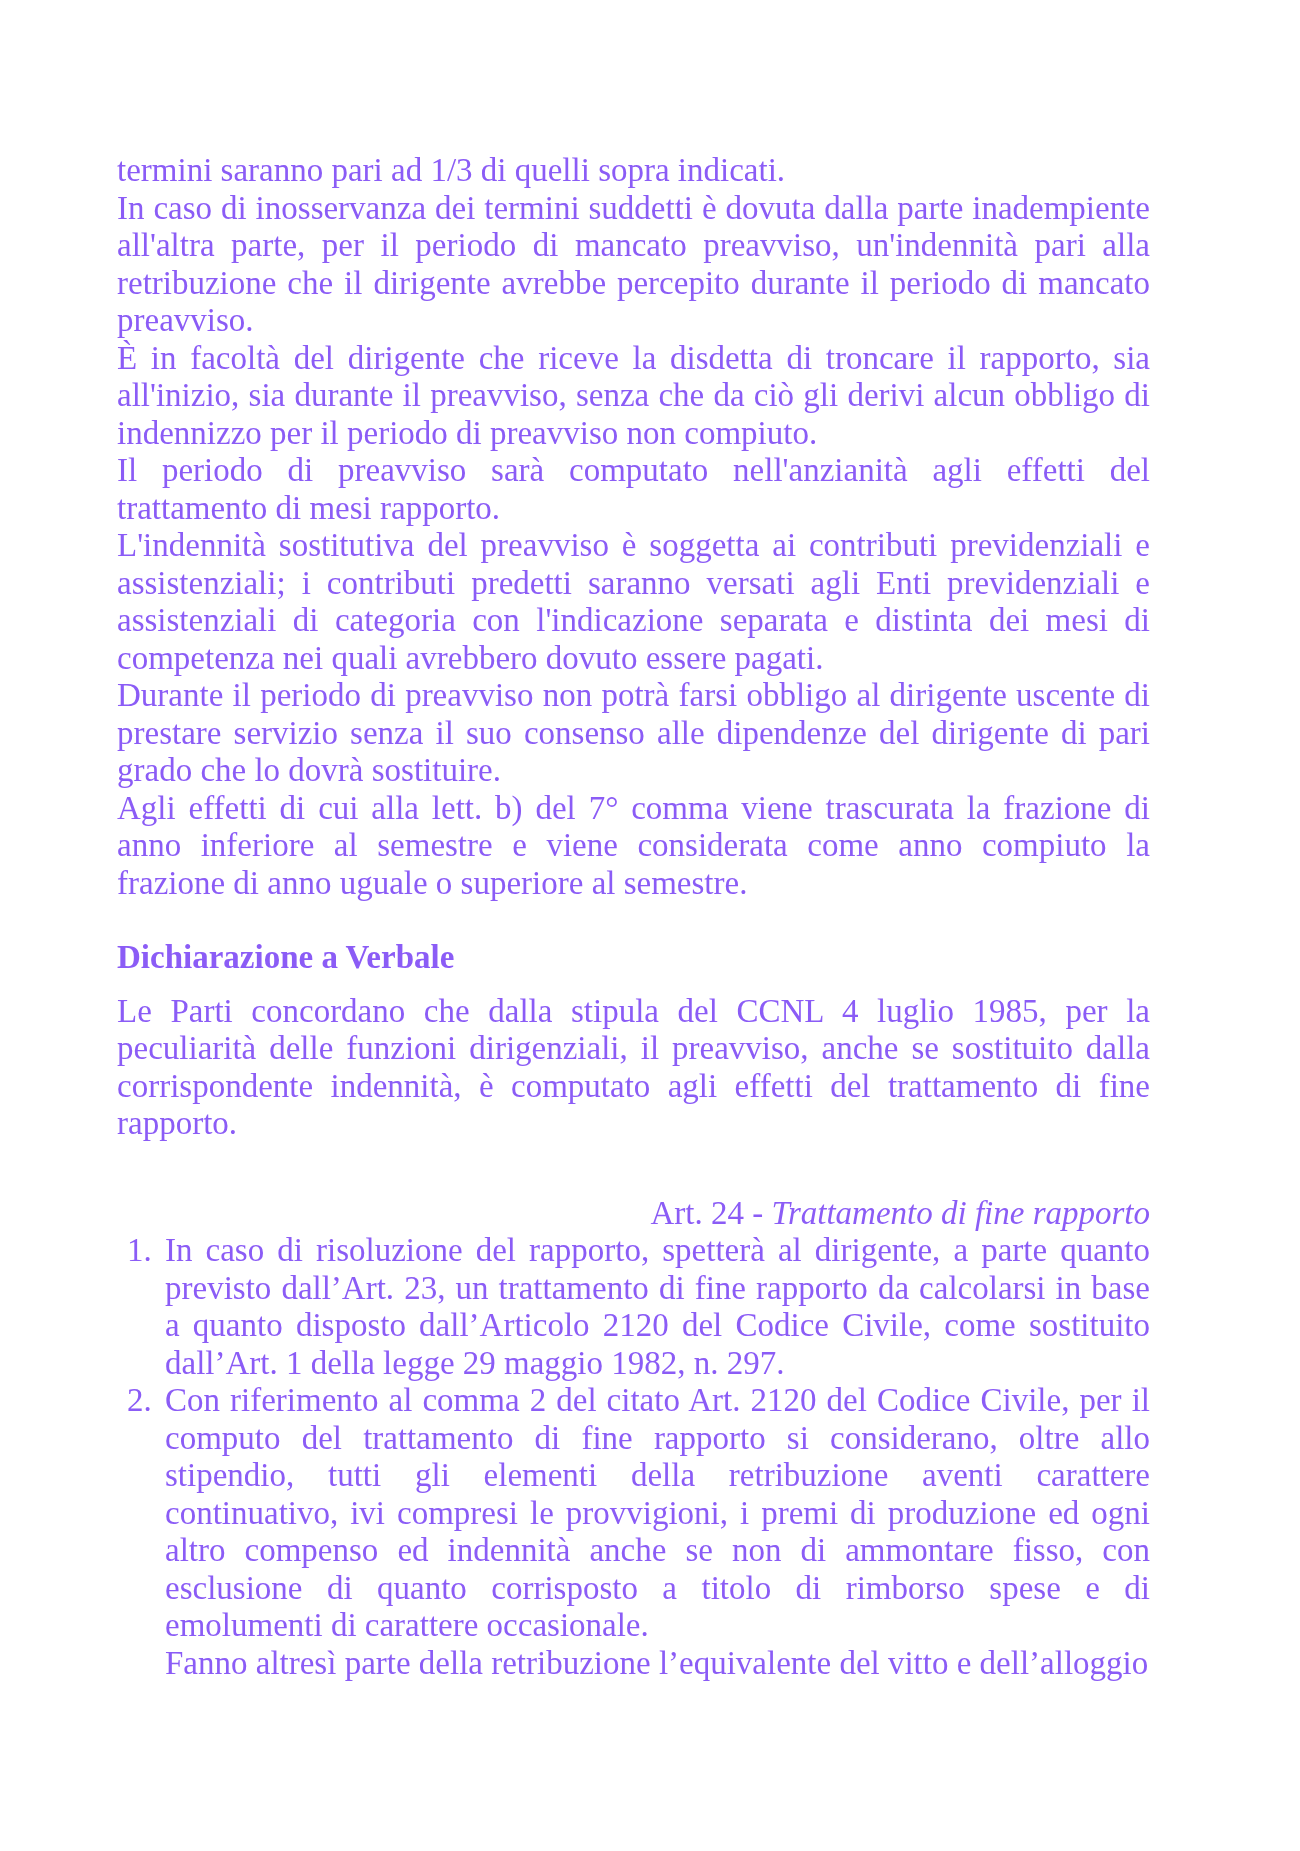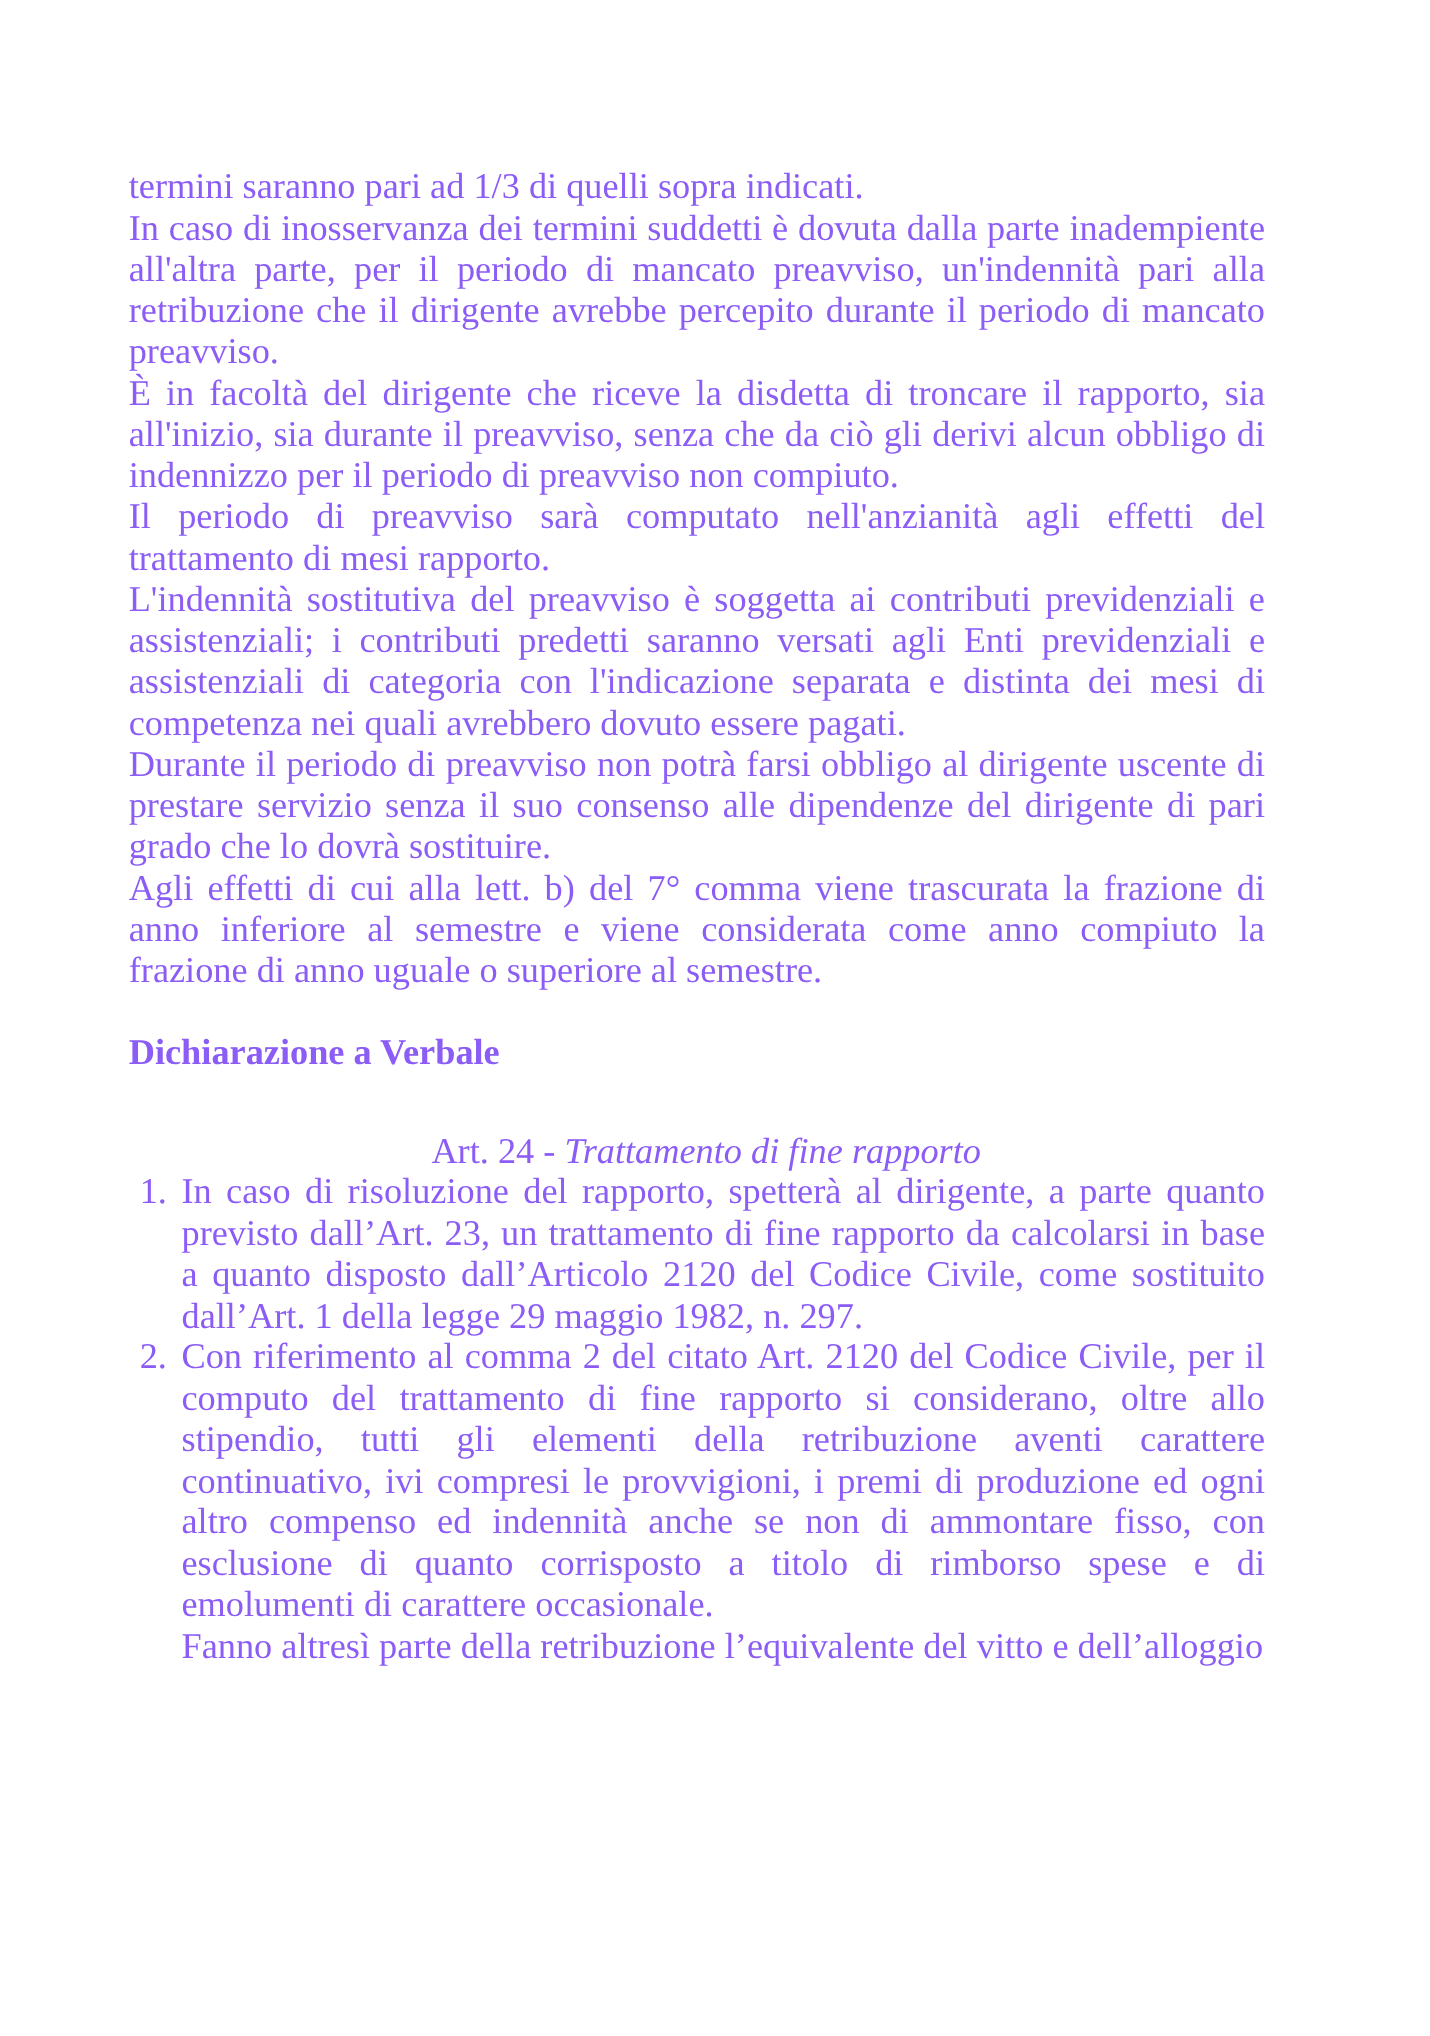--- a/index.html
+++ b/index.html
@@ -33,21 +33,21 @@
   .heading {
     margin: 37px 0 16px 0;
     padding: 0;
     font-size: 33px;
     font-weight: bold;
     text-align: left;
   }
   .article-heading {
     margin: 52px 0 0 17px;
     padding: 0;
-    text-align: center;
+    text-align: right;
   }
   .art-title {
     font-style: italic;
   }
   .list {
     margin: 0;
     padding: 0;
   }
   .list-item {
     position: relative;
@@ -76,20 +76,21 @@
 
     <p class="para">termini saranno pari ad 1/3 di quelli sopra indicati.</p>
     <p class="para">In caso di inosservanza dei termini suddetti è dovuta dalla parte inadempiente all'altra parte, per il periodo di mancato preavviso, un'indennità pari alla retribuzione che il dirigente avrebbe percepito durante il periodo di mancato preavviso.</p>
     <p class="para">È in facoltà del dirigente che riceve la disdetta di troncare il rapporto, sia all'inizio, sia durante il preavviso, senza che da ciò gli derivi alcun obbligo di indennizzo per il periodo di preavviso non compiuto.</p>
     <p class="para">Il periodo di preavviso sarà computato nell'anzianità agli effetti del trattamento di mesi rapporto.</p>
     <p class="para">L'indennità sostitutiva del preavviso è soggetta ai contributi previdenziali e assistenziali; i contributi predetti saranno versati agli Enti previdenziali e assistenziali di categoria con l'indicazione separata e distinta dei mesi di competenza nei quali avrebbero dovuto essere pagati.</p>
     <p class="para">Durante il periodo di preavviso non potrà farsi obbligo al dirigente uscente di prestare servizio senza il suo consenso alle dipendenze del dirigente di pari grado che lo dovrà sostituire.</p>
     <p class="para">Agli effetti di cui alla lett. b) del 7° comma viene trascurata la frazione di anno inferiore al semestre e viene considerata come anno compiuto la frazione di anno uguale o superiore al semestre.</p>
 
     <h2 class="heading">Dichiarazione a Verbale</h2>
+    <p class="para">Le Parti concordano che dalla stipula del CCNL 4 luglio 1985, per la peculiarità delle funzioni dirigenziali, il preavviso, anche se sostituito dalla corrispondente indennità, è computato agli effetti del trattamento di fine rapporto.</p>
 
     <p class="article-heading"><span class="art-label">Art. 24 - </span><span class="art-title">Trattamento di fine rapporto</span></p>
 
     <div class="list">
       <div class="list-item">
         <span class="marker">1.</span>
         <p class="para">In caso di risoluzione del rapporto, spetterà al dirigente, a parte quanto previsto dall’Art. 23, un trattamento di fine rapporto da calcolarsi in base a quanto disposto dall’Articolo 2120 del Codice Civile, come sostituito dall’Art. 1 della legge 29 maggio 1982, n. 297.</p>
       </div>
       <div class="list-item">
         <span class="marker">2.</span>

